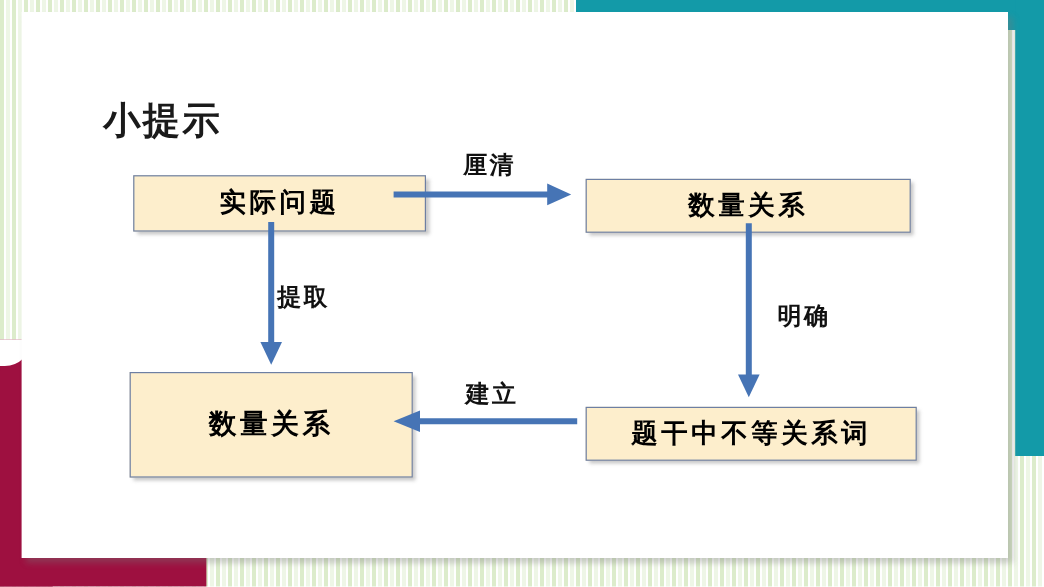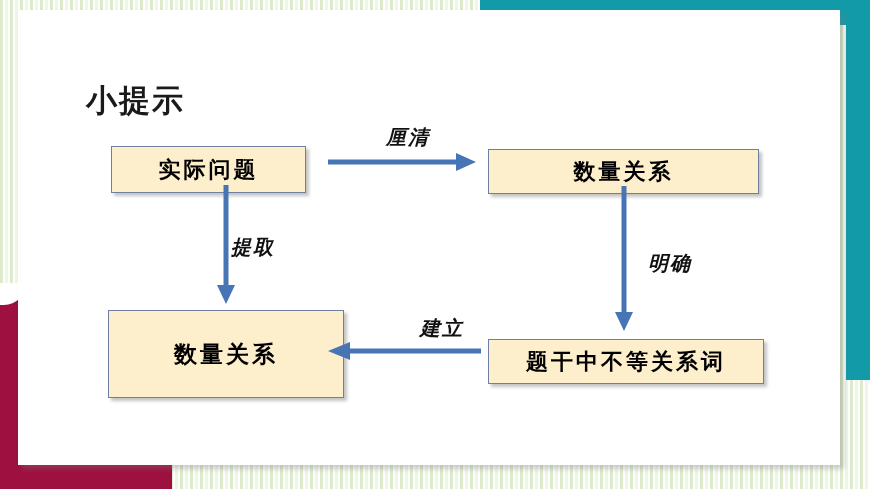--- a/index.html
+++ b/index.html
@@ -105,47 +105,46 @@
     justify-content: center;
     text-align: center;
     color: #000000;
     font-family: "DejaVu Serif", "Liberation Serif", serif;
     font-weight: 700;
     font-size: 22px;
     letter-spacing: 3px;
     line-height: 1.25;
     box-sizing: border-box;
   }
-  .box.b1 { left: 93px;  top: 136px; width: 195px; height: 47px; }
+  .box.b1 { left: 93px;  top: 136px; width: 244px; height: 47px; }
   .box.b2 { left: 470px; top: 139px; width: 271px; height: 45px; justify-content: center; }
   .box.b3 { left: 90px;  top: 300px; width: 236px; height: 88px; font-size: 23px; }
   .box.b4 { left: 470px; top: 329px; width: 276px; height: 45px; }
   .box.b3 .two-lines { display: block; }
 
   
   .arrow {
     position: absolute;
   }
   .arrow svg { display: block; overflow: visible; }
 
   
   .caption {
     position: absolute;
     font-family: "DejaVu Serif", "Liberation Serif", serif;
     font-weight: 700;
     font-size: 20px;
     color: #111111;
     letter-spacing: 2px;
     white-space: nowrap;
-    font-style: italic;
   }
   .cap-qingli { left: 368px; top: 114px; }
   .cap-tiqu   { left: 213px; top: 224px; }
   .cap-mingqe { left: 630px; top: 240px; }
-  .cap-jianli { left: 370px; top: 305px; margin-left: 32px; }
+  .cap-jianli { left: 370px; top: 305px; }
 </style>
 </head>
 <body>
 
 <div id="slide">
 
   <div class="bg-stripes"></div>
   <div class="teal-band-top"></div>
   <div class="teal-band-right"></div>
   <div class="maroon-band-left"></div>

